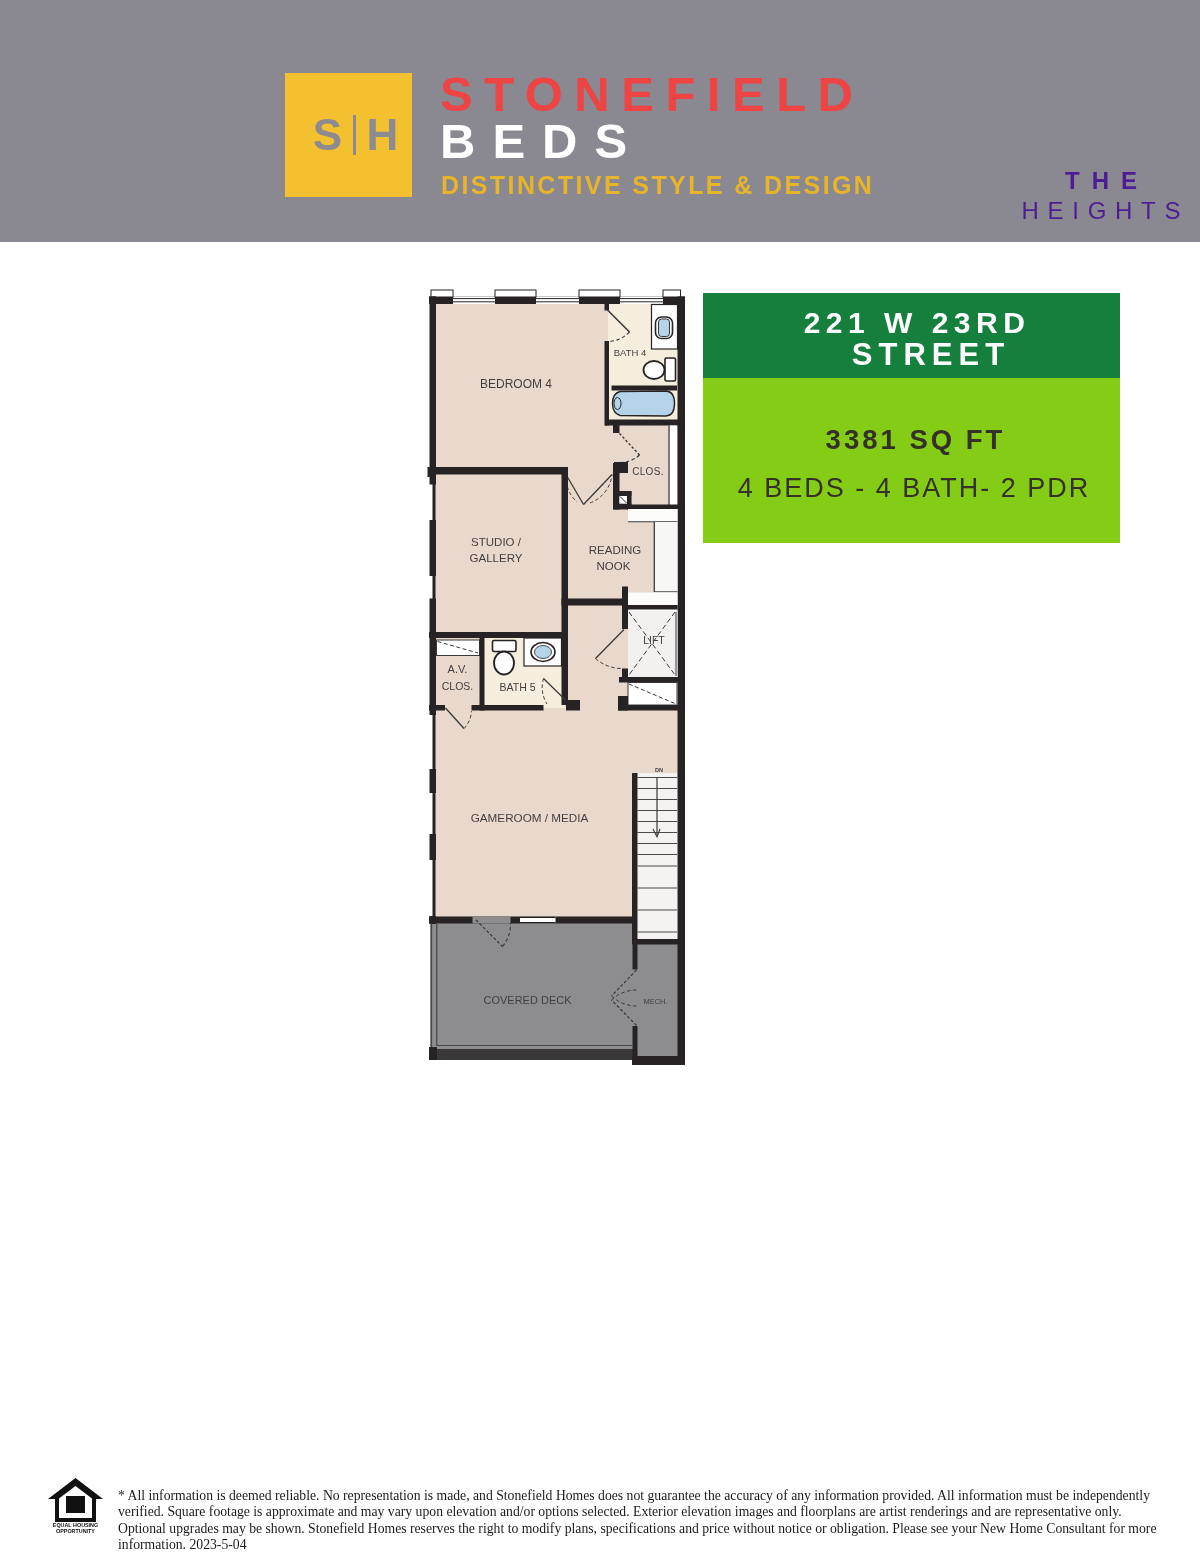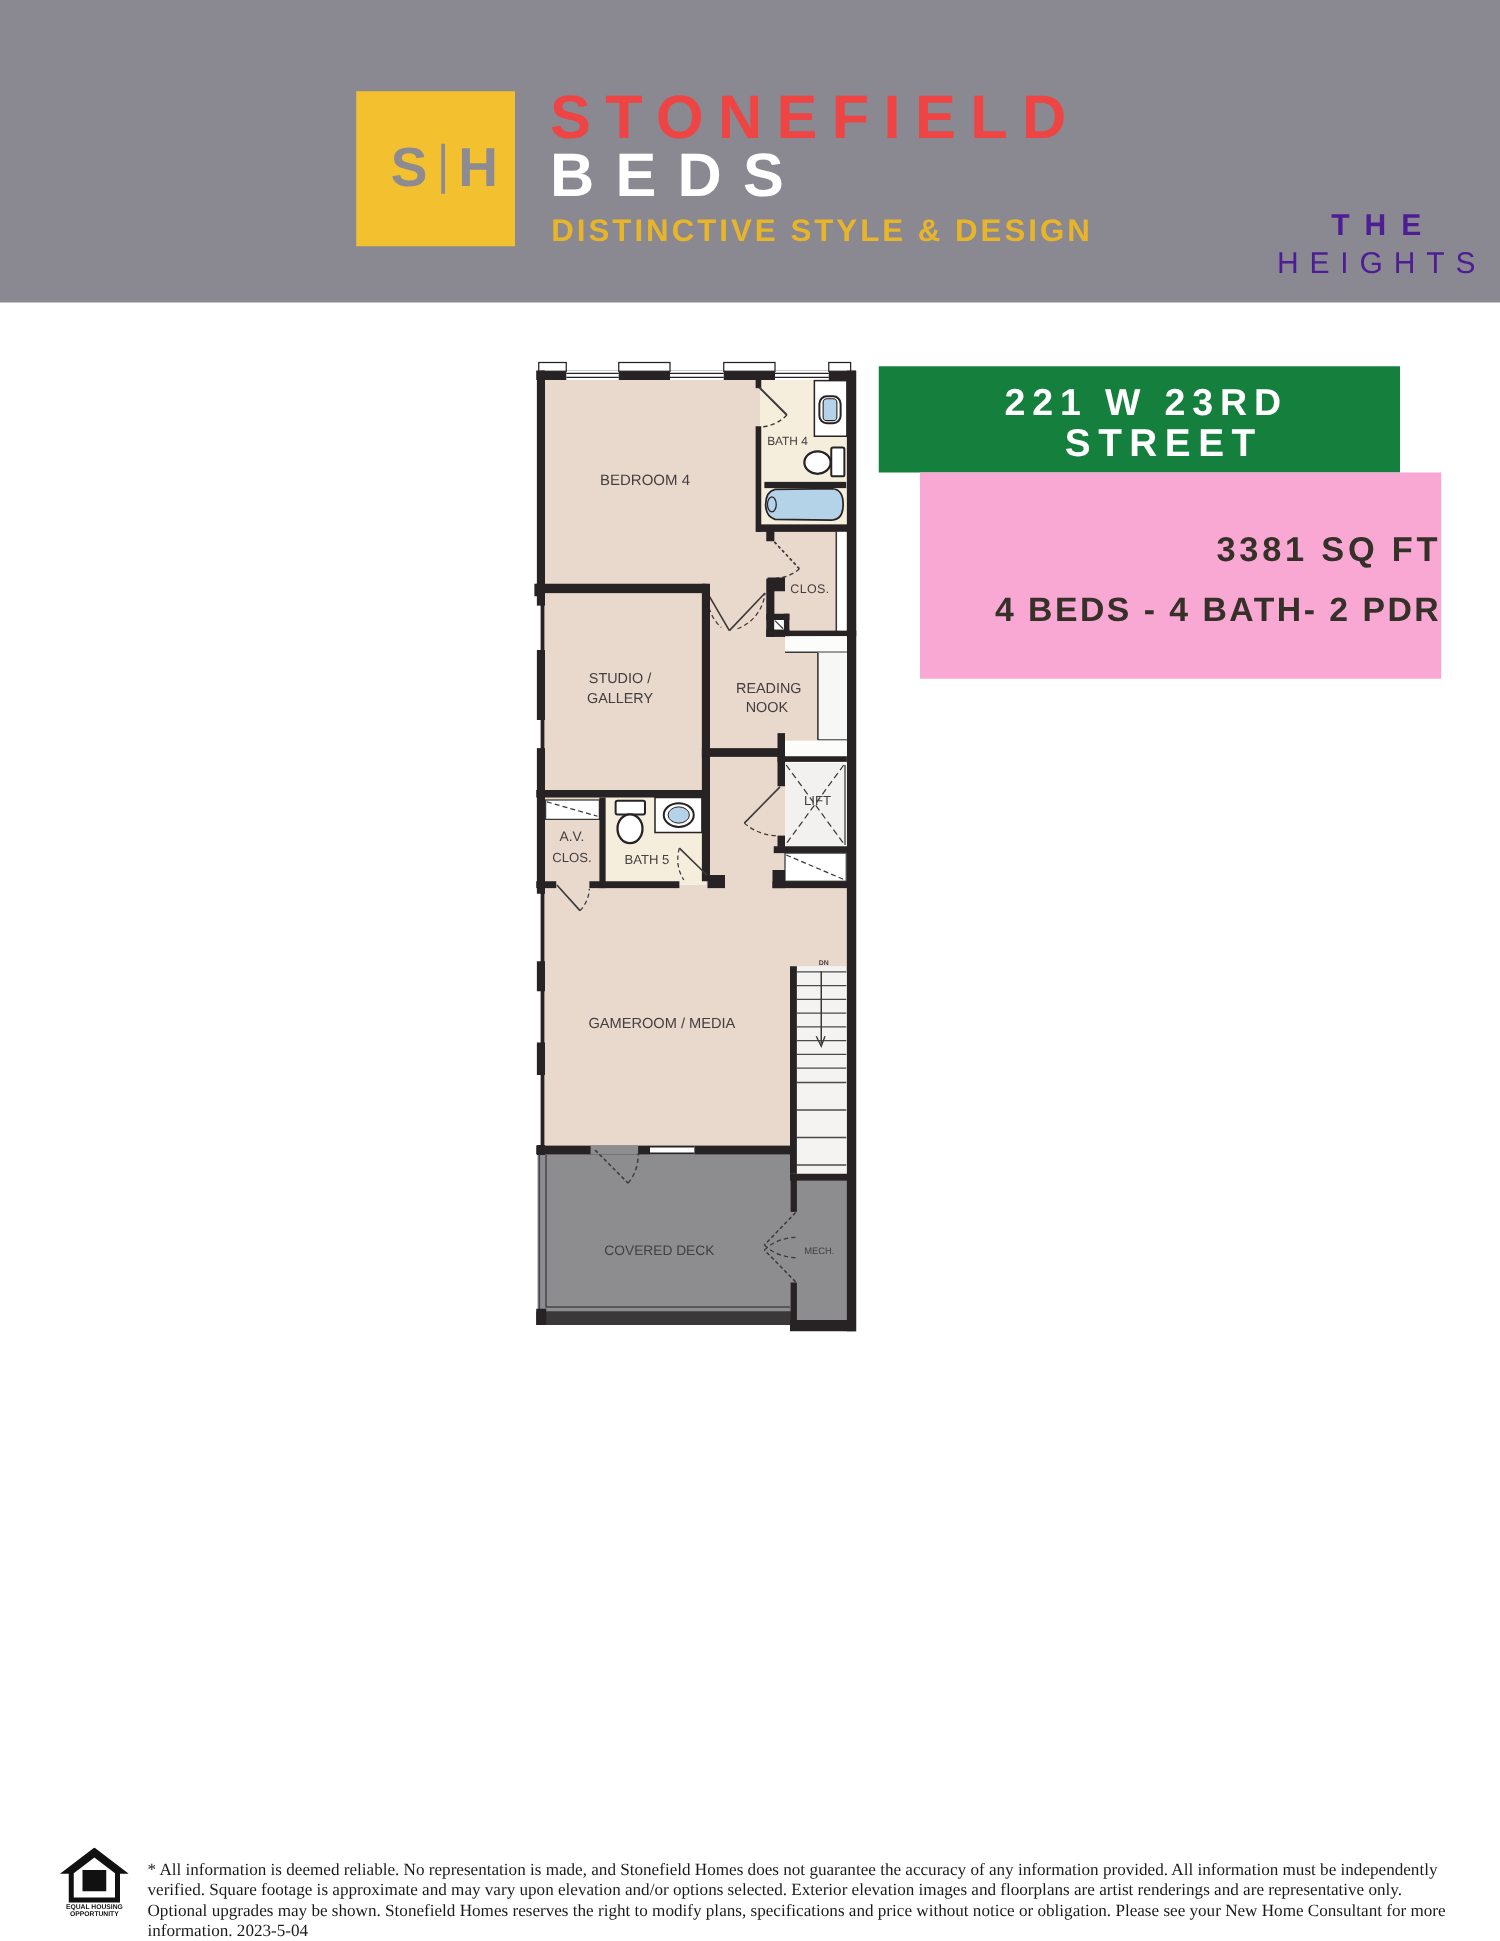--- a/index.html
+++ b/index.html
@@ -30,25 +30,25 @@
   <div class="abs" style="left:1001px;top:167px;width:200px;text-align:center;color:#4c1d95;">
     <div style="font-size:24px;font-weight:bold;letter-spacing:12px;text-indent:12px;">THE</div>
     <div style="font-size:24px;font-weight:normal;letter-spacing:8.7px;text-indent:8.7px;margin-top:2px;">HEIGHTS</div>
   </div>
 
   <div class="abs" style="left:703px;top:293px;width:417px;height:85px;background:#15803d;color:#ffffff;text-align:center;">
     <div style="font-size:30px;font-weight:bold;letter-spacing:5.5px;margin-top:13px;text-indent:11px;">221 W 23RD</div>
     <div style="font-size:31px;font-weight:bold;letter-spacing:6px;margin-top:-3px;text-indent:12px;padding-left:27px;">STREET</div>
   </div>
 
-  <div class="abs" style="left:736px;top:378px;width:417px;height:165px;background:#f9a8d4;color:#353028;text-align:right;">
+  <div class="abs" style="left:703px;top:378px;width:417px;height:165px;background:#84cc16;color:#353028;text-align:center;">
 
     <div style="font-size:27.5px;font-weight:bold;letter-spacing:3px;margin-top:46px;text-indent:8px;">3381 SQ FT</div>
 
-    <div style="font-size:27px;font-weight:bold;letter-spacing:2px;margin-top:17px;text-indent:5px;">4 BEDS - 4 BATH- 2 PDR</div>
+    <div style="font-size:27px;font-weight:normal;letter-spacing:2px;margin-top:17px;text-indent:5px;">4 BEDS - 4 BATH- 2 PDR</div>
   </div>
 
   <svg class="abs" style="left:420px;top:285px;" width="275" height="790" viewBox="420 285 275 790">
 
     <rect x="433" y="300" width="180" height="172" fill="#e9d8cc"></rect>
 
     <rect x="608" y="300" width="72" height="125" fill="#f5eedd"></rect>
 
     <rect x="612" y="422" width="68" height="87" fill="#e9d8cc"></rect>
 

